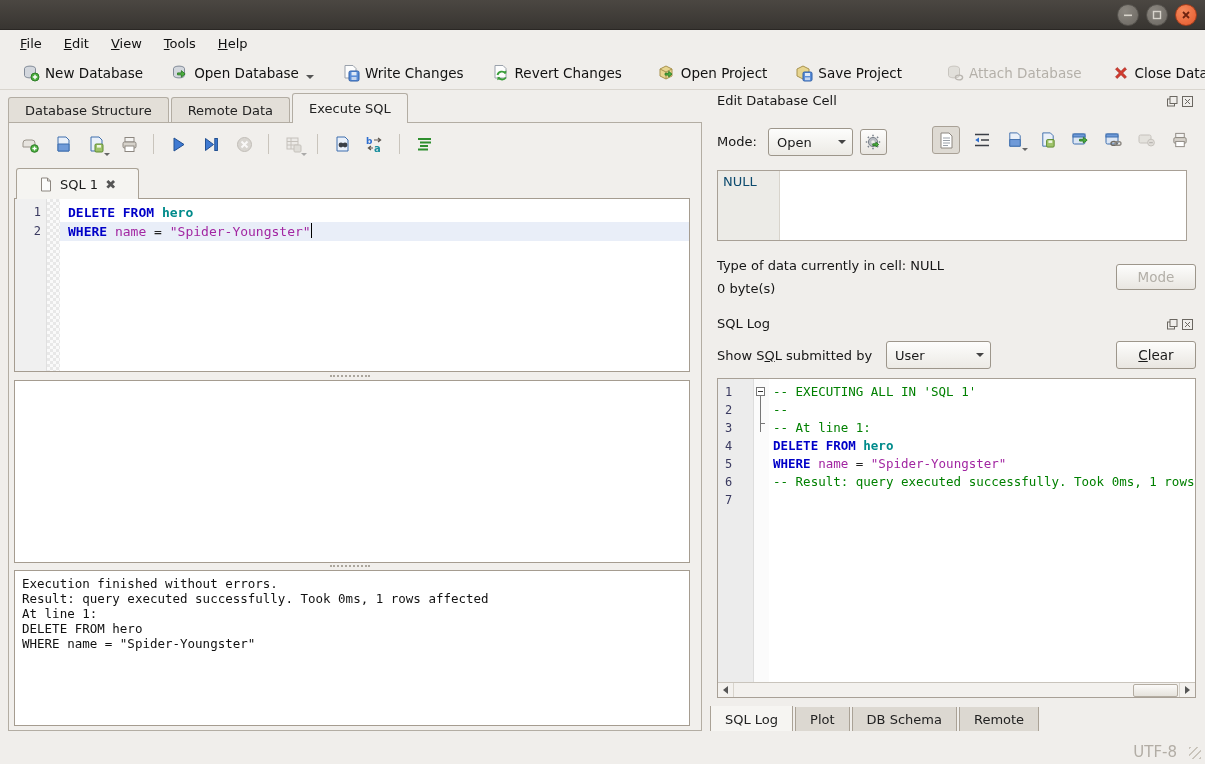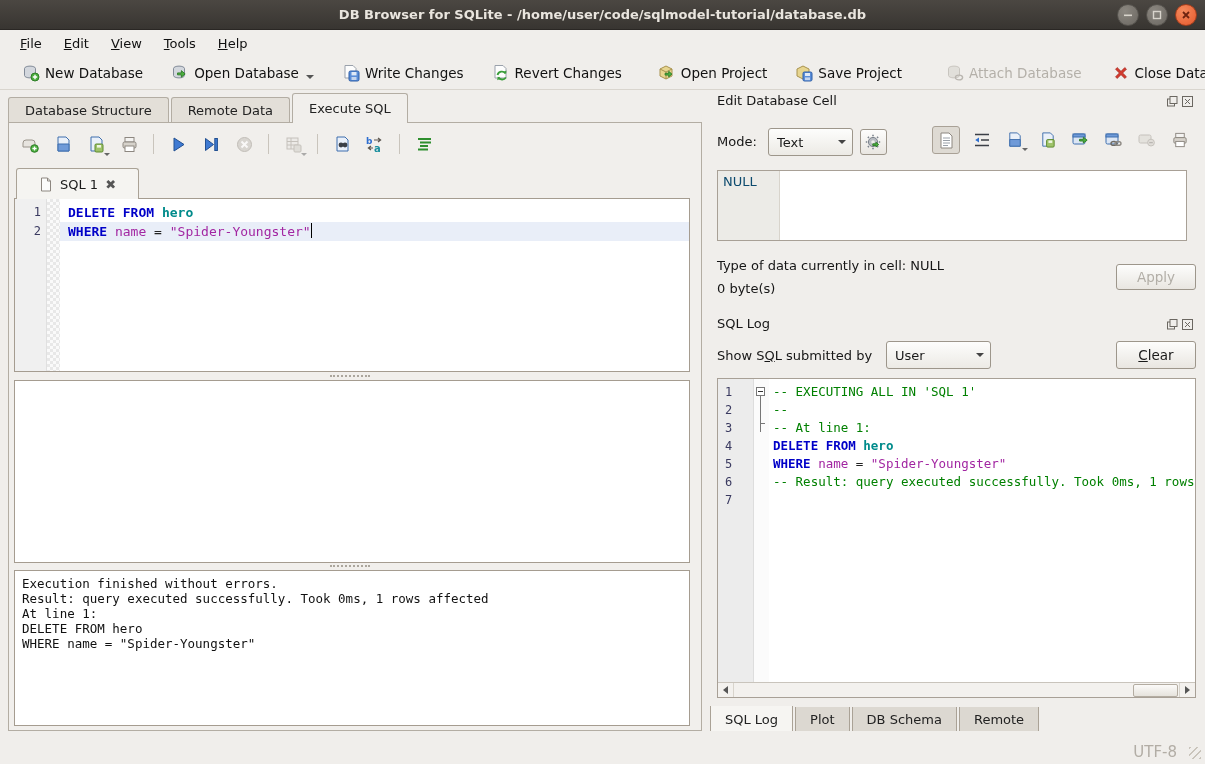--- a/index.html
+++ b/index.html
@@ -163,21 +163,20 @@
   .statusbar{position:absolute;left:0;top:731px;width:1205px;height:33px;background:#f0eeeb;}
   .encoding{position:absolute;right:28px;top:12px;color:#b2ada5;font-size:15px;}
   .corner-grip{position:absolute;right:4px;bottom:5px;width:12px;height:12px;
     background:repeating-linear-gradient(135deg,#c9c4bb 0 2px,transparent 2px 5px);}
   u{text-decoration:underline;}
 </style>
 </head>
 <body>
 
 <div class="titlebar">
-  <div class="title">DB Browser for SQLite - /home/user/code/sqlmodel-tutorial/database.db</div>
   <div class="win-controls">
     <div class="win-btn">
       <svg width="10" height="10" viewBox="0 0 10 10">
           <rect x="1" y="4.5" width="8" height="1.6" fill="#d8d4cc"></rect>
         </svg>
     </div>
     <div class="win-btn">
       <svg width="10" height="10" viewBox="0 0 10 10">
           <rect x="1.5" y="1.5" width="7" height="7" fill="none" stroke="#d8d4cc" stroke-width="1.4"></rect>
         </svg>
@@ -429,21 +428,21 @@
     <span class="mini-ic">
       <svg width="11" height="11" viewBox="0 0 11 11">
           <rect x="0.5" y="0.5" width="10" height="10" fill="none" stroke="#6b6761"></rect>
           <path d="M3 3 l5 5 M8 3 l-5 5" stroke="#6b6761"></path>
         </svg>
     </span>
   </div>
 
   <div class="label" style="position:absolute;left:7px;top:44px">Mode:</div>
   <div class="qselect" style="left:58px;top:38px;width:85px">
-    <span>Text</span>
+    <span>Open</span>
     <span class="sel-caret"></span>
   </div>
   <div class="qbtn" style="left:150px;top:39px;width:27px;height:26px">
     <svg width="17" height="17" viewBox="0 0 17 17">
       <circle cx="8" cy="8" r="4.6" fill="#b8bcc2" stroke="#7b828c"></circle>
       <circle cx="8" cy="8" r="1.8" fill="#f0eeeb"></circle>
       <g stroke="#7b828c" stroke-width="1.6">
           <path d="M8 2.2 V0.8 M8 15.2 V13.8 M2.2 8 H0.8 M15.2 8 H13.8 M3.9 3.9 L2.9 2.9 M13.1 13.1 l-1-1 M12.1 3.9 l1-1 M3.9 12.1 l-1 1"></path>
         </g>
       <path d="M10 12 h3.4 v-1.8 l3 2.6 -3 2.6 V13.8 h-3.4 z" fill="#4caf3f" stroke="#2e7d27" transform="translate(-1.4,-1.2) scale(0.92)"></path>
@@ -508,21 +507,21 @@
     </span>
   </div>
 
   <div class="cell-edit">
     <div class="null-gutter">NULL</div>
     <div style="flex:1;background:#fff"></div>
   </div>
 
   <div class="label" style="position:absolute;left:7px;top:168px">Type of data currently in cell: NULL</div>
   <div class="label" style="position:absolute;left:7px;top:191px">0 byte(s)</div>
-  <div class="qbtn disabled" style="left:406px;top:174px;width:80px;height:26px">Apply</div>
+  <div class="qbtn disabled" style="left:406px;top:174px;width:80px;height:26px">Mode</div>
 
   <div class="dock-title" style="top:226px">SQL Log</div>
   <div class="dock-mini" style="right:6px;top:228px">
     <span class="mini-ic">
       <svg width="11" height="11" viewBox="0 0 11 11">
           <rect x="0.5" y="3" width="7" height="7" fill="none" stroke="#6b6761"></rect>
           <rect x="3" y="0.5" width="7" height="7" fill="#f0eeeb" stroke="#6b6761"></rect>
         </svg>
     </span>
     <span class="mini-ic">

